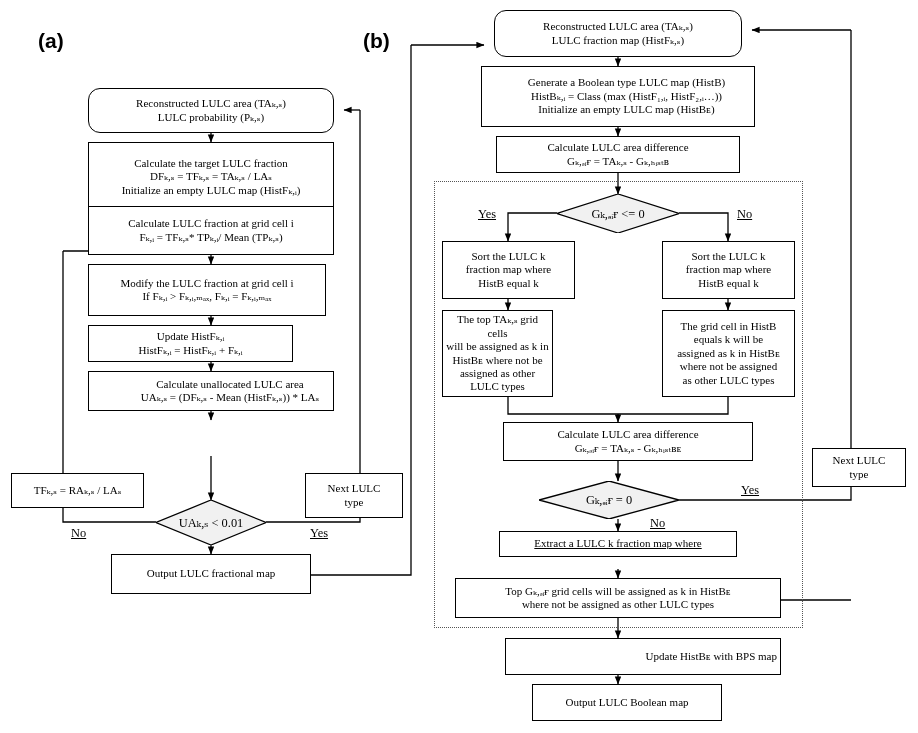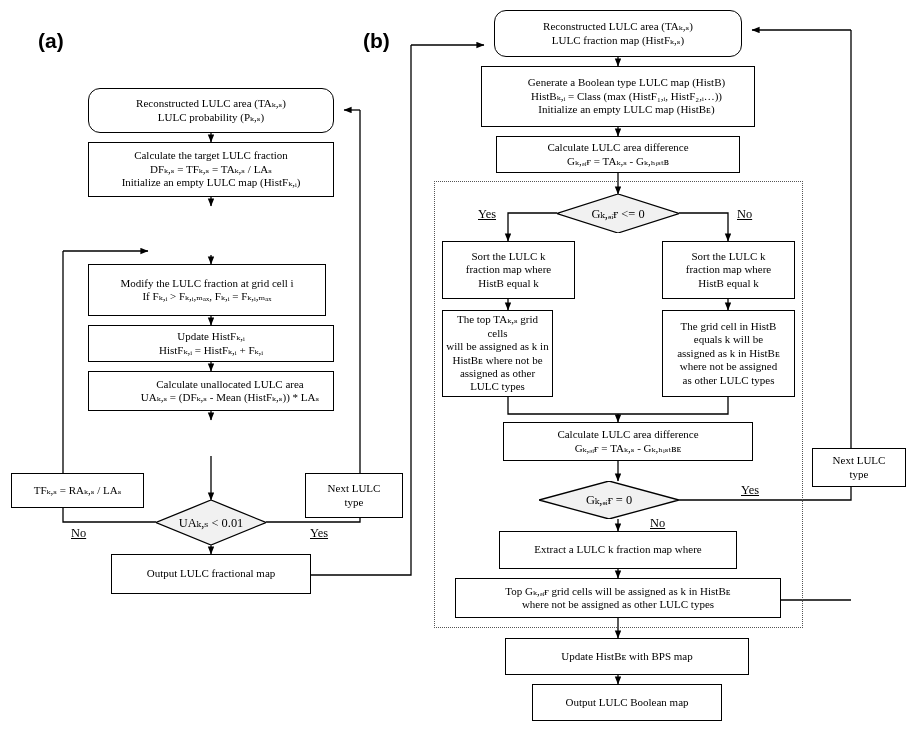--- a/index.html
+++ b/index.html
@@ -153,37 +153,43 @@
   <div class="panel-label" style="left:38px; top:30px;">(a)</div>
   <div class="panel-label" style="left:363px; top:30px;">(b)</div>
 
   <div class="node round" style="left:88px; top:88px; width:246px; height:45px;">
     <div class="txt">
       <div>Reconstructed LULC area (TAₖ,ₛ)</div>
       <div>LULC probability (Pₖ,ₛ)</div>
     </div>
   </div>
 
-  <div class="node" style="left:88px; top:142px; width:246px; height:55px;">
+  <div class="node" style="left:88px; top:142px; width:246px; height:70px;">
     <div class="txt">
       <div>Calculate the target LULC fraction</div>
       <div>DFₖ,ₛ = TFₖ,ₛ = TAₖ,ₛ / LAₛ</div>
       <div>Initialize an empty LULC map (HistFₖ,ᵢ)</div>
     </div>
   </div>
 
+  <div class="node" style="left:88px; top:206px; width:246px; height:49px;">
+    <div class="txt">
+      <div>Calculate LULC fraction at grid cell i</div>
+      <div>Fₖ,ᵢ = TFₖ,ₛ* TPₖ,ᵢ/ Mean (TPₖ,ₛ)</div>
+    </div>
+  </div>
 
   <div class="node" style="left:88px; top:264px; width:238px; height:52px;">
     <div class="txt">
       <div>Modify the LULC fraction at grid cell i</div>
       <div>If Fₖ,ᵢ &gt; Fₖ,ᵢ,ₘₐₓ, Fₖ,ᵢ = Fₖ,ᵢ,ₘₐₓ</div>
     </div>
   </div>
 
-  <div class="node" style="left:88px; top:325px; width:246px; height:37px;">
+  <div class="node" style="left:88px; top:325px; width:205px; height:37px;">
     <div class="txt">
       <div>Update HistFₖ,ᵢ</div>
       <div>HistFₖ,ᵢ = HistFₖ,ᵢ + Fₖ,ᵢ</div>
     </div>
   </div>
 
   <div class="node" style="left:88px; top:371px; width:246px; height:40px;padding-left:41px;">
     <div class="txt">
       <div>Calculate unallocated LULC area</div>
       <div>UAₖ,ₛ = (DFₖ,ₛ - Mean (HistFₖ,ₛ)) * LAₛ</div>
@@ -306,34 +312,34 @@
   <div class="edge-label" style="left:741px; top:483px;">Yes</div>
   <div class="edge-label" style="left:650px; top:516px;">No</div>
 
   <div class="node" style="left:812px; top:448px; width:94px; height:39px;">
     <div class="txt">
       <div>Next LULC</div>
       <div>type</div>
     </div>
   </div>
 
-  <div class="node" style="left:499px; top:531px; width:238px; height:38px;">
+  <div class="node" style="left:499px; top:531px; width:238px; height:26px;text-decoration:underline;">
     <div class="txt">
       <div>Extract a LULC k fraction map where</div>
     </div>
   </div>
 
   <div class="node" style="left:455px; top:578px; width:326px; height:40px;">
     <div class="txt">
       <div>Top Gₖ,ₔᵢғ grid cells will be assigned as k in HistBᴇ</div>
       <div>where not be assigned as other LULC types</div>
     </div>
   </div>
 
-  <div class="node" style="left:505px; top:638px; width:244px; height:37px;">
+  <div class="node" style="left:505px; top:638px; width:276px; height:37px;text-align:right;">
     <div class="txt">
       <div>Update HistBᴇ with BPS map</div>
     </div>
   </div>
 
   <div class="node" style="left:532px; top:684px; width:190px; height:37px;">
     <div class="txt">
       <div>Output LULC Boolean map</div>
     </div>
   </div>

